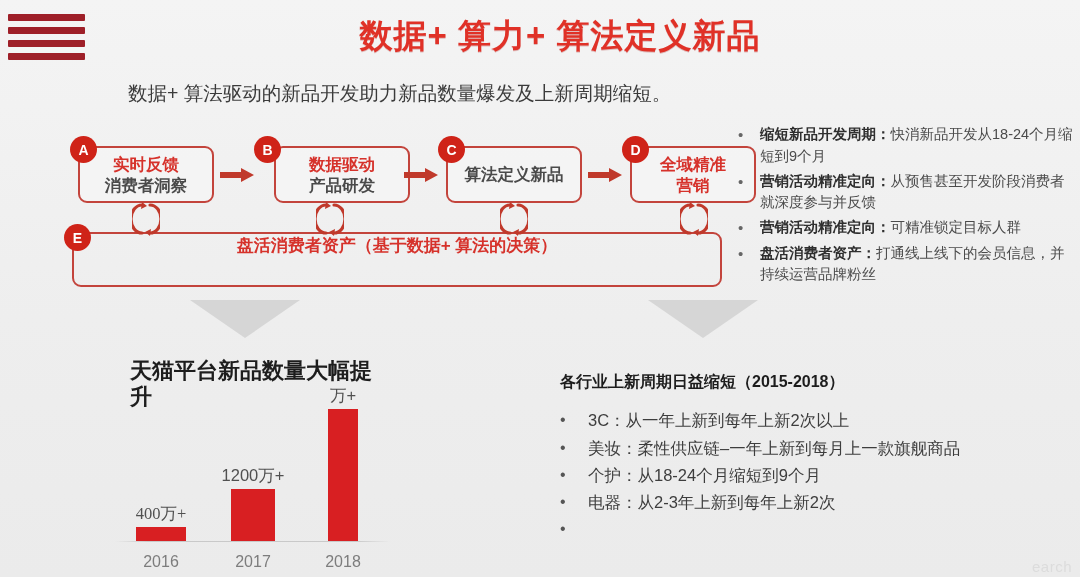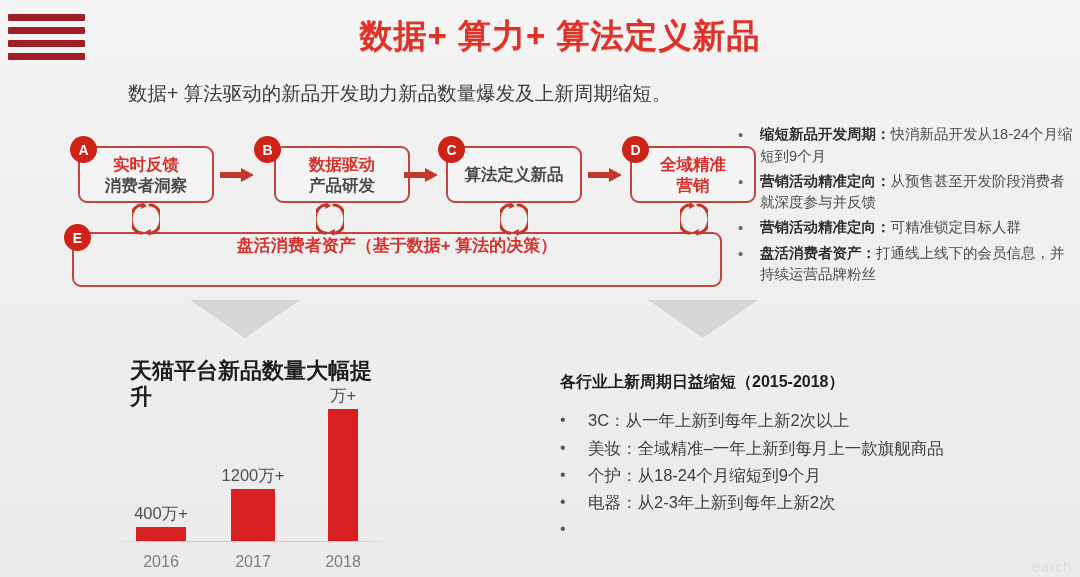--- a/index.html
+++ b/index.html
@@ -220,21 +220,21 @@
     </div>
   </div>
 
   <div class="dtri" style="left:190px; top:300px;"></div>
   <div class="dtri" style="left:648px; top:300px;"></div>
 
   <div id="chart">
     <div class="ctitle">天猫平台新品数量大幅提升</div>
     <div class="axis"></div>
     <div class="plot">
-      <div class="bwrap" style="left:18px;">
+      <div class="bwrap" style="left:18px;font-family:Liberation Serif, serif;">
         <div class="bval">400万+</div>
         <div class="bar2" style="height:14px; width:50px;"></div>
       </div>
       <div class="bwrap" style="left:110px;">
         <div class="bval">1200万+</div>
         <div class="bar2" style="height:52px; width:44px;"></div>
       </div>
       <div class="bwrap" style="left:200px;">
         <div class="bval">万+</div>
         <div class="bar2" style="height:132px; width:30px;"></div>
@@ -247,21 +247,21 @@
 
   <div id="rsec">
     <div class="head">各行业上新周期日益缩短（2015-2018）</div>
     <div class="blist">
       <div class="li">
         <span class="dot">•</span>
         <span class="txt">3C：从一年上新到每年上新2次以上</span>
       </div>
       <div class="li">
         <span class="dot">•</span>
-        <span class="txt">美妆：全域精准–一年上新到每月上一款旗舰商品</span>
+        <span class="txt">美妆：柔性供应链–一年上新到每月上一款旗舰商品</span>
       </div>
       <div class="li">
         <span class="dot">•</span>
         <span class="txt">个护：从18-24个月缩短到9个月</span>
       </div>
       <div class="li">
         <span class="dot">•</span>
         <span class="txt">电器：从2-3年上新到每年上新2次</span>
       </div>
       <div class="li">

